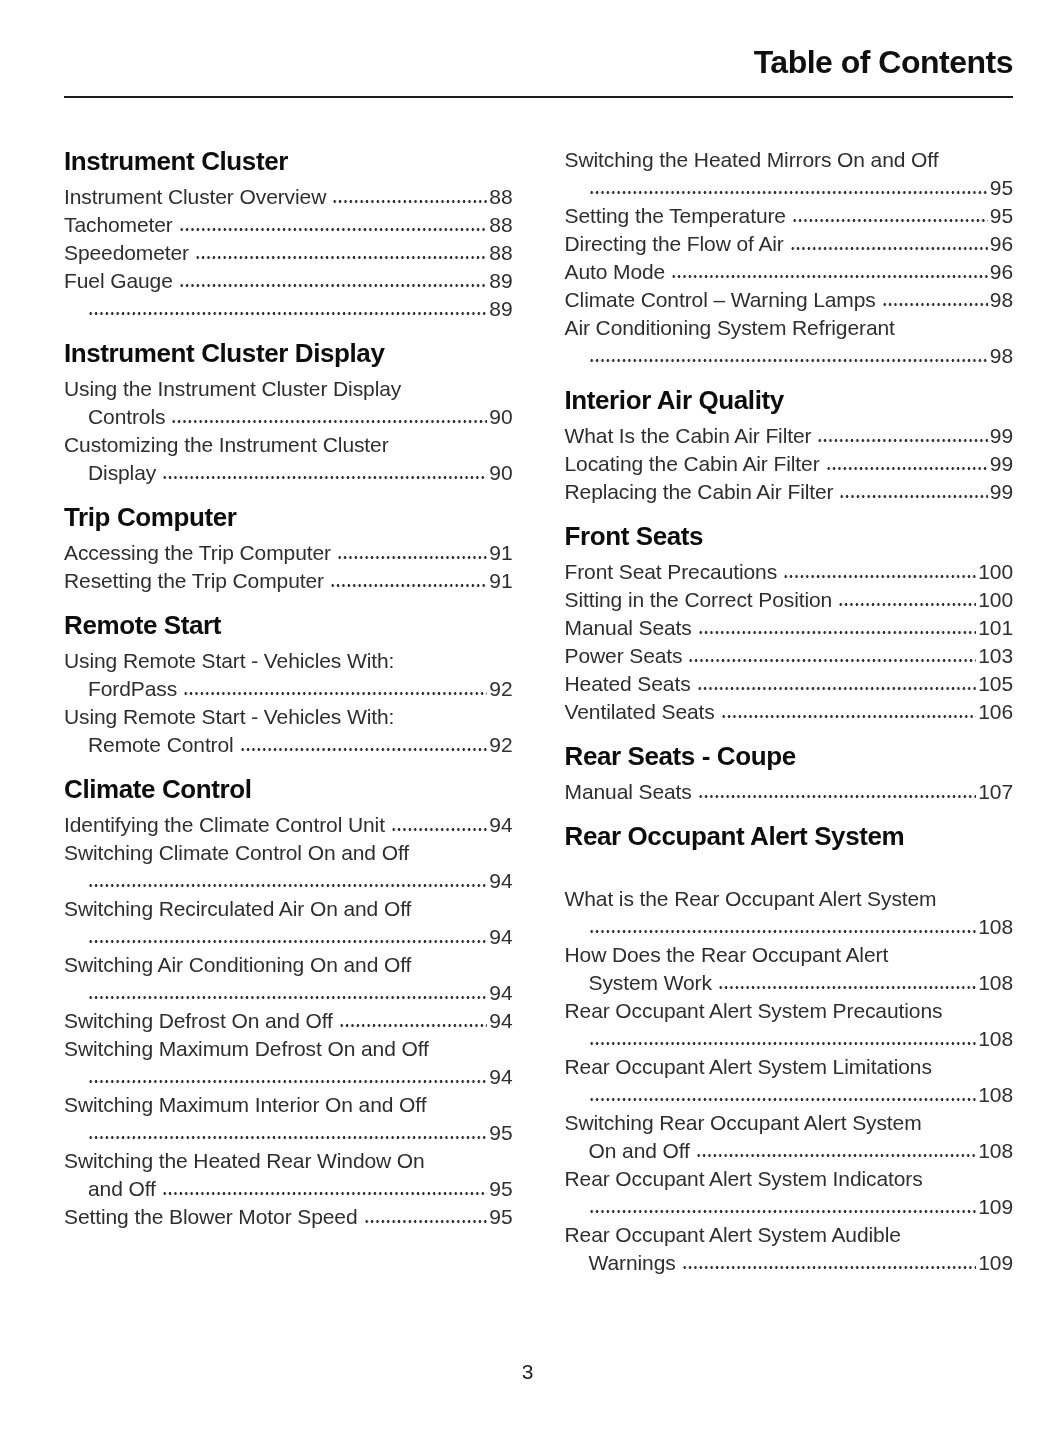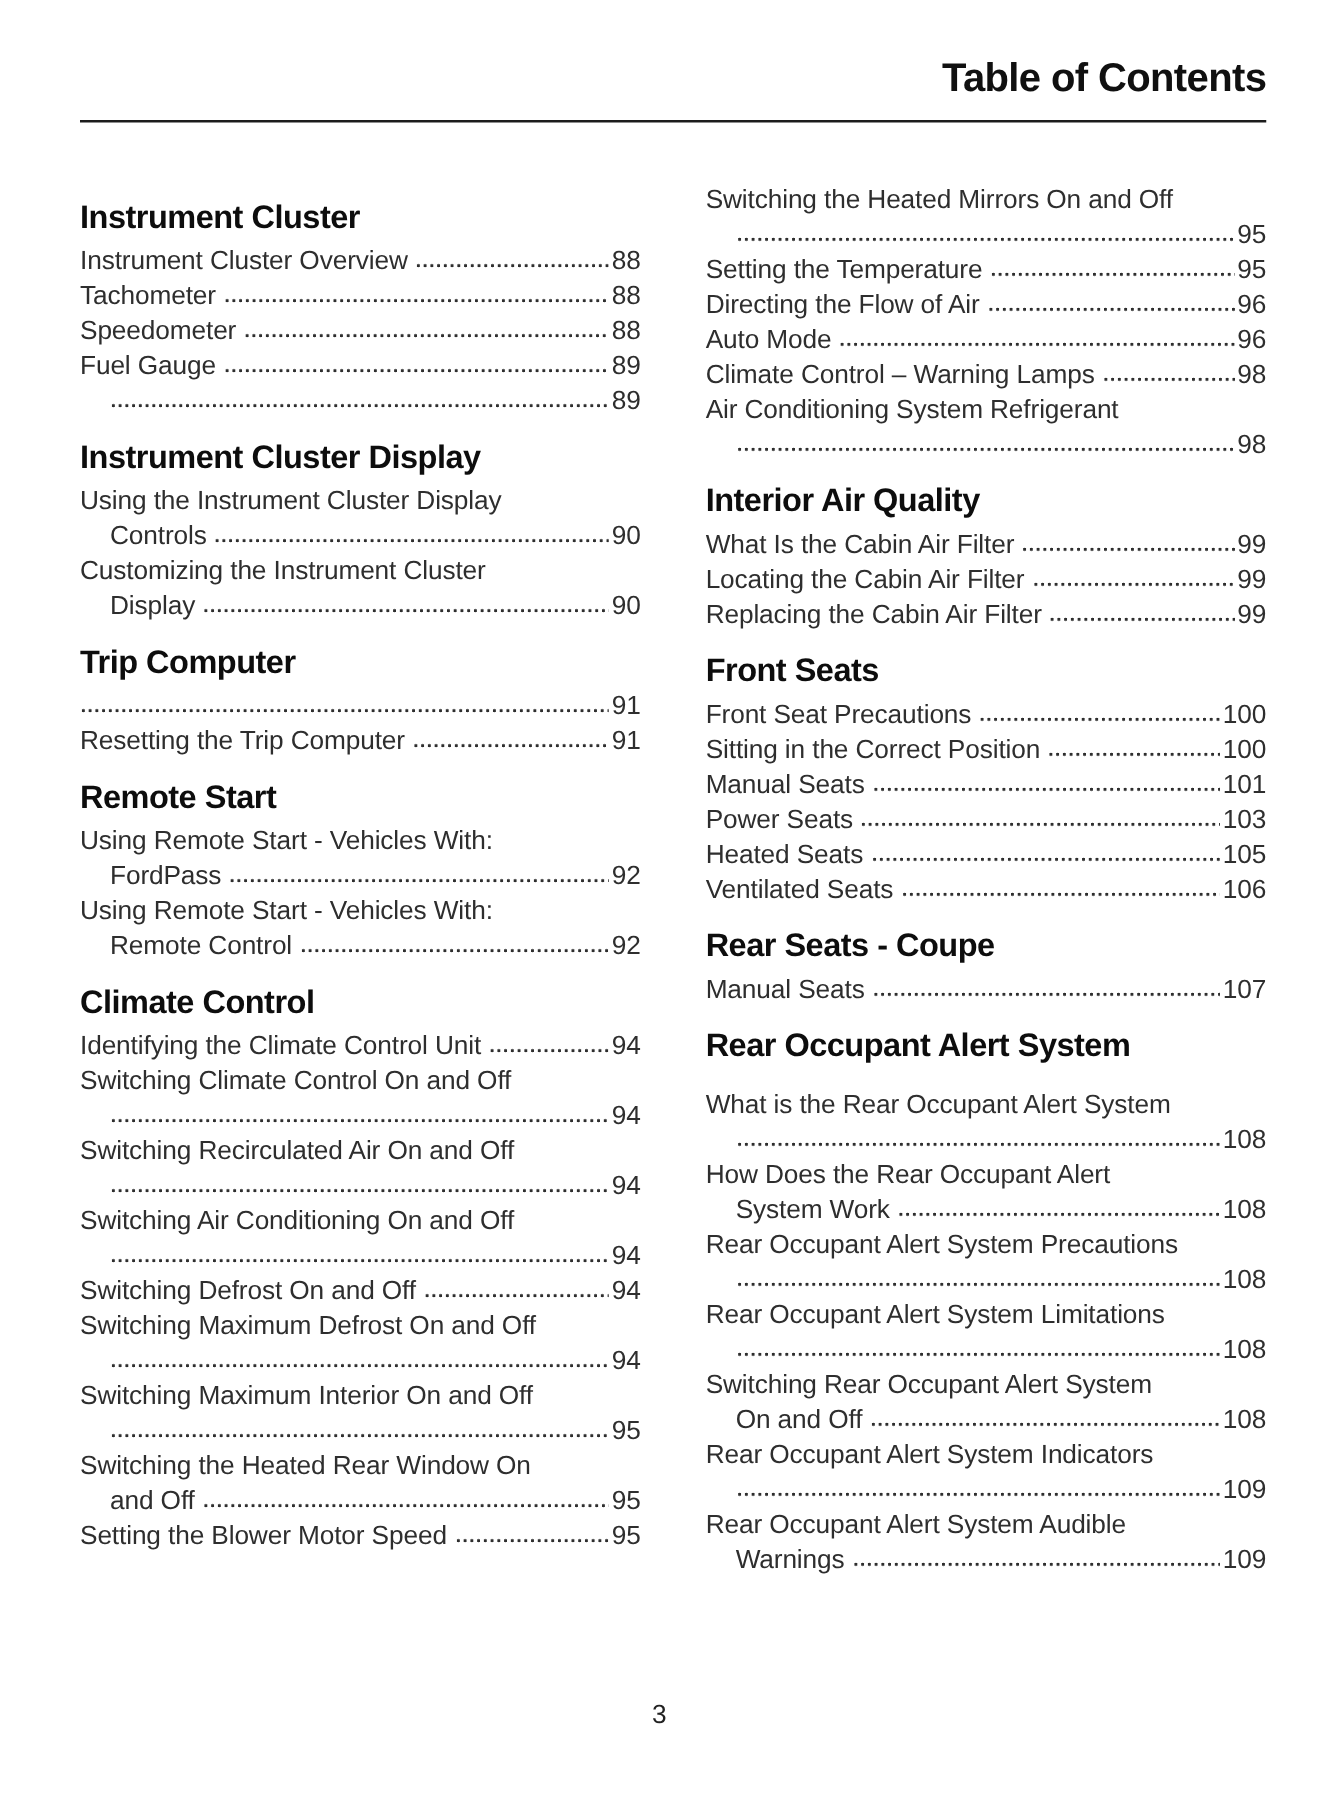--- a/index.html
+++ b/index.html
@@ -38,22 +38,22 @@
   .col { flex: 1 1 0; min-width: 0; }
   .toc-section {}
   .section-heading {
     margin: 15px 0 7px 0;
     font-size: 26px;
     line-height: 30px;
     font-weight: bold;
     letter-spacing: -0.4px;
     color: #0d0d0d;
   }
-  .col > .toc-section:first-child .section-heading { margin-top: 12px; }
-  .entries.gap-after-heading { margin-top: 19px; }
+  .col > .toc-section:first-child .section-heading { margin-top: 0; }
+  .entries.gap-after-heading { margin-top: 34px; }
   .toc-entry {}
   .toc-line {
     display: flex;
     align-items: baseline;
     font-size: 21px;
     line-height: 28px;
     letter-spacing: -0.1px;
   }
   .toc-line.indent { padding-left: 24px; }
   .txt { white-space: nowrap; flex: 0 0 auto; }
@@ -146,20 +146,21 @@
                 <span class="pg">90</span>
               </div>
             </div>
           </div>
         </section>
         <section class="toc-section">
           <h2 class="section-heading">Trip Computer</h2>
           <div class="entries">
             <div class="toc-entry">
               <div class="toc-line">
+                <span class="txt">Accessing the Trip Computer</span>
                 <span class="dots"></span>
                 <span class="pg">91</span>
               </div>
             </div>
             <div class="toc-entry">
               <div class="toc-line">
                 <span class="txt">Resetting the Trip Computer</span>
                 <span class="dots"></span>
                 <span class="pg">91</span>
               </div>

